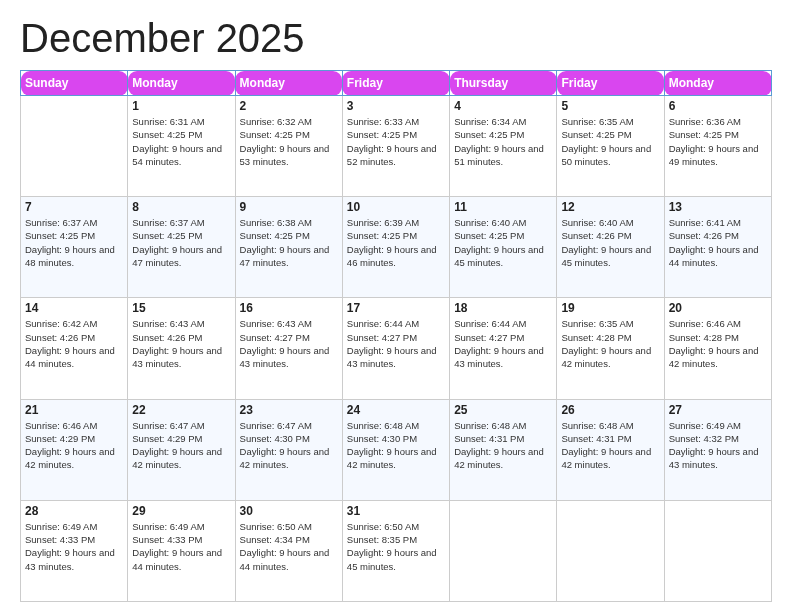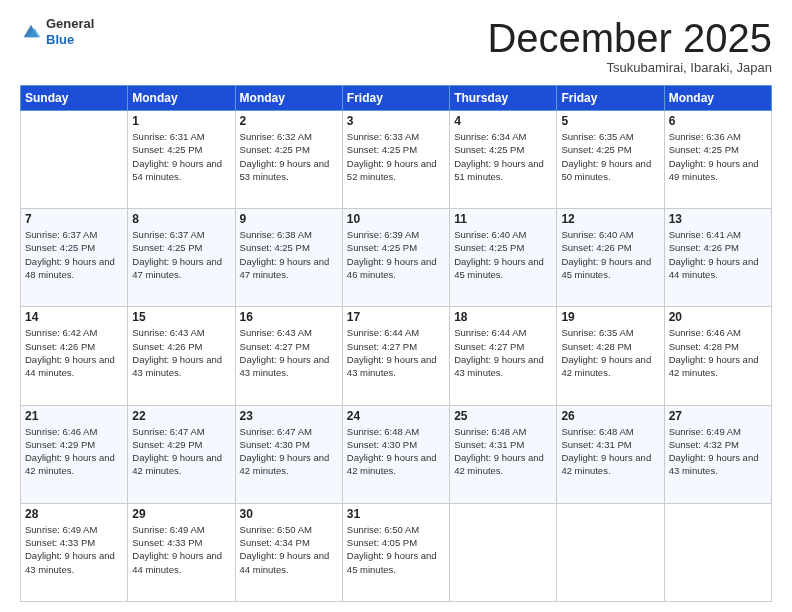--- a/index.html
+++ b/index.html
@@ -91,41 +91,31 @@
     .empty-cell {
       background: #f9f9f9;
     }
     tr:nth-child(even) td {
       background: #f5f9ff;
     }
     tr:nth-child(odd) td {
       background: #fff;
     }
     .calendar thead tr th {
-      background: #1d4ed8;
+      background: #d946ef;
+      border-radius: 9px;
     }
   </style>
 </head>
 <body>
 
 <div class="page">
   <div class="header">
-    <div class="logo">
-      <svg class="logo-icon" viewBox="0 0 30 30" xmlns="http://www.w3.org/2000/svg">
-        <polygon points="5,22 15,5 25,22" fill="#1a6bb5" opacity="0.85"></polygon>
-        <polygon points="10,22 20,10 28,22" fill="#3a9ad4" opacity="0.7"></polygon>
-      </svg>
-      <div class="logo-text">
-        <div><span class="general">General</span></div>
-        <div><span class="blue">Blue</span></div>
-      </div>
-    </div>
     <div class="header-right">
       <div class="month-title">December 2025</div>
-      <div class="location">Tsukubamirai, Ibaraki, Japan</div>
     </div>
   </div>
 
   <table class="calendar">
     <thead>
       <tr>
         <th>Sunday</th>
         <th>Monday</th>
         <th>Monday</th>
         <th>Friday</th>
@@ -382,21 +372,21 @@
         <div class="day-info">
           <div>Sunrise: 6:50 AM</div>
           <div>Sunset: 4:34 PM</div>
           <div>Daylight: 9 hours and 44 minutes.</div>
         </div>
       </td>
           <td>
         <span class="day-number">31</span>
         <div class="day-info">
           <div>Sunrise: 6:50 AM</div>
-          <div>Sunset: 4:05 PM</div>
+          <div>Sunset: 8:35 PM</div>
           <div>Daylight: 9 hours and 45 minutes.</div>
         </div>
       </td>
           <td class="empty-cell"></td>
           <td class="empty-cell"></td>
           <td class="empty-cell"></td>
         </tr>
       </tbody>
   </table>
 </div>

